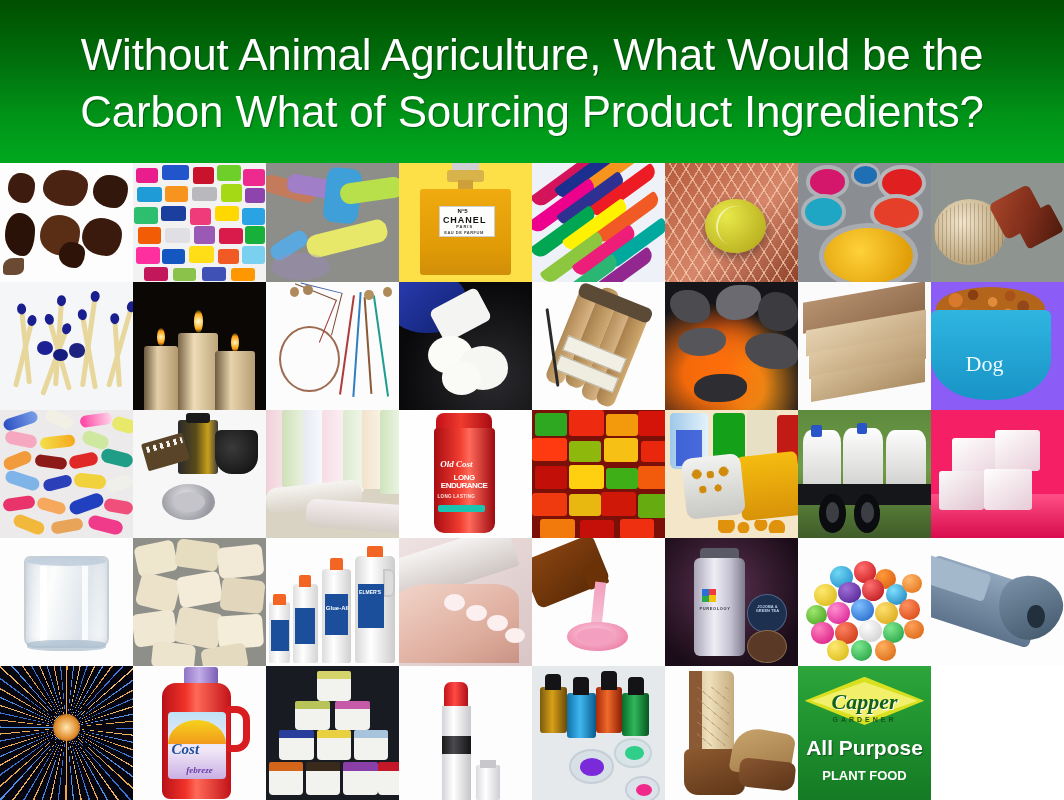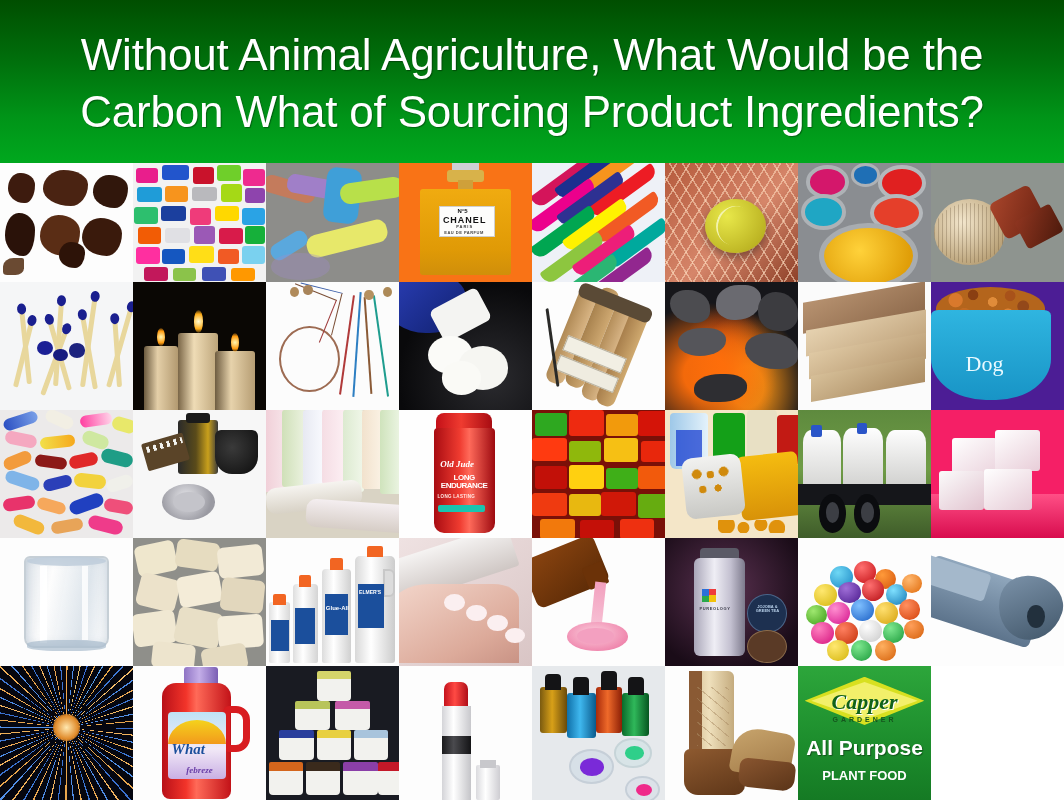--- a/index.html
+++ b/index.html
@@ -47,21 +47,21 @@
   .c-beads { background: #f2f2f2; }
   .c-beads i { position: absolute; border-radius: 3px; }
 
   
   .c-jello { background: #f4f2ee; }
 
   
   .c-chalk { background: #8d8d8a; }
 
   
-  .c-perf { background: #f97316; }
+  .c-perf { background: #fde047; }
 
   
   .c-cray { background: #eef1f7; }
   .c-cray i { position: absolute; border-radius: 3px 3px 10px 10px; transform: rotate(-36deg); }
 
   
   .c-ten { background: linear-gradient(135deg,#b55a3c,#d6866a 55%,#8e4129); }
 
   
   .c-paint { background: #8a8d91; }
@@ -86,21 +86,21 @@
   
   .c-dyn { background: #fdfdfd; }
 
   
   .c-char { background: #16161a; }
 
   
   .c-ply { background: #fbfbfb; }
 
   
-  .c-dog { background: #4c1d95; text-align: center; }
+  .c-dog { background: #8b5cf6; text-align: center; }
 
   
   .c-pill { background: #eceaea; }
   .c-pill i { position: absolute; border-radius: 20px; }
 
   
   .c-film { background: #f7f7f7; }
 
   
   .c-wall { background: #d9d3c4; }
@@ -477,21 +477,21 @@
         <div style="position:absolute;left:86%;top:0%;width:16%;height:66%;background:linear-gradient(90deg,#cfe3bc,#eef6e6);border-radius:3px;"></div>
         <div style="position:absolute;left:0%;top:58%;width:72%;height:20%;background:linear-gradient(to bottom,#f6f4f0,#d8d2c6);border-radius:10px;transform:rotate(-6deg);"></div>
         <div style="position:absolute;left:30%;top:72%;width:78%;height:22%;background:linear-gradient(to bottom,#f4eef0,#d6cdc6);border-radius:10px;transform:rotate(4deg);"></div>
       </div>
     </div>
 
     <div class="cell">
       <div class="ph c-deo">
         <div style="position:absolute;left:28%;top:2%;width:42%;height:14%;background:linear-gradient(90deg,#c41018,#ef3b30 45%,#a80c12);border-radius:8px 8px 2px 2px;"></div>
         <div style="position:absolute;left:26%;top:14%;width:46%;height:82%;background:linear-gradient(90deg,#a80c12,#ef3b30 42%,#ff6a5a 58%,#9d0a10);border-radius:4px 4px 10px 10px;"></div>
-        <div class="label-t" style="left:31%;top:38%;color:#fff;font-size:9px;font-family:'Liberation Serif',serif;font-style:italic;">Old Jude</div>
+        <div class="label-t" style="left:31%;top:38%;color:#fff;font-size:9px;font-family:'Liberation Serif',serif;font-style:italic;">Old Cost</div>
         <div class="label-t" style="left:28%;top:50%;color:#fff;font-size:8px;letter-spacing:-.5px;width:42%;text-align:center;line-height:.95;">LONG ENDURANCE</div>
         <div class="label-t" style="left:29%;top:66%;color:#ffe9e4;font-size:4.5px;letter-spacing:.3px;">LONG LASTING</div>
         <div style="position:absolute;left:29%;top:74%;width:36%;height:6%;background:#19c4b0;border-radius:2px;"></div>
       </div>
     </div>
 
     <div class="cell">
       <div class="ph c-gum">
         <i style="left:2%;top:2%;width:24%;height:18%;background:#2ea820;"></i>
         <i style="left:28%;top:0%;width:26%;height:20%;background:#ee2a10;"></i>
@@ -748,21 +748,21 @@
       </div>
     </div>
 
     <div class="cell">
       <div class="ph c-tide">
         <div style="position:absolute;left:38%;top:1%;width:26%;height:14%;background:linear-gradient(90deg,#8f74c4,#c4aee8 45%,#7a5eb4);border-radius:3px 3px 0 0;"></div>
         <div style="position:absolute;left:22%;top:13%;width:52%;height:86%;background:linear-gradient(90deg,#b81018,#f2342a 35%,#ff6a58 50%,#c21218);border-radius:14px 14px 8px 8px;"></div>
         <div style="position:absolute;left:68%;top:30%;width:20%;height:34%;border:7px solid #d81c20;border-radius:6px 14px 14px 6px;background:transparent;"></div>
         <div style="position:absolute;left:26%;top:34%;width:44%;height:50%;background:linear-gradient(to bottom,#bfe2f5,#f2e9f7 55%,#c9b0e4);border-radius:4px;"></div>
         <div style="position:absolute;left:26%;top:40%;width:44%;height:18%;background:linear-gradient(to bottom,#f5d21c,#f29a1c);border-radius:50% 50% 0 0/100% 100% 0 0;"></div>
-        <div class="label-t" style="left:29%;top:56%;color:#1b4f9c;font-size:15px;font-family:'Liberation Serif',serif;font-style:italic;font-weight:700;">What</div>
+        <div class="label-t" style="left:29%;top:56%;color:#1b4f9c;font-size:15px;font-family:'Liberation Serif',serif;font-style:italic;font-weight:700;">Cost</div>
         <div class="label-t" style="left:40%;top:74%;color:#6a3fa8;font-size:9px;font-family:'Liberation Serif',serif;font-style:italic;">febreze</div>
       </div>
     </div>
 
     <div class="cell">
       <div class="ph c-mug">
         <i style="left:38%;top:4%;width:26%;height:22%;background:linear-gradient(to bottom,#d4d46a 0 28%, #f2f2ee 28%);"></i>
         <i style="left:22%;top:26%;width:26%;height:22%;background:linear-gradient(to bottom,#b8c45a 0 28%, #f2f2ee 28%);"></i>
         <i style="left:52%;top:26%;width:26%;height:22%;background:linear-gradient(to bottom,#c45aa8 0 28%, #f2f2ee 28%);"></i>
         <i style="left:10%;top:48%;width:26%;height:22%;background:linear-gradient(to bottom,#2a3f9c 0 28%, #f2f2ee 28%);"></i>

